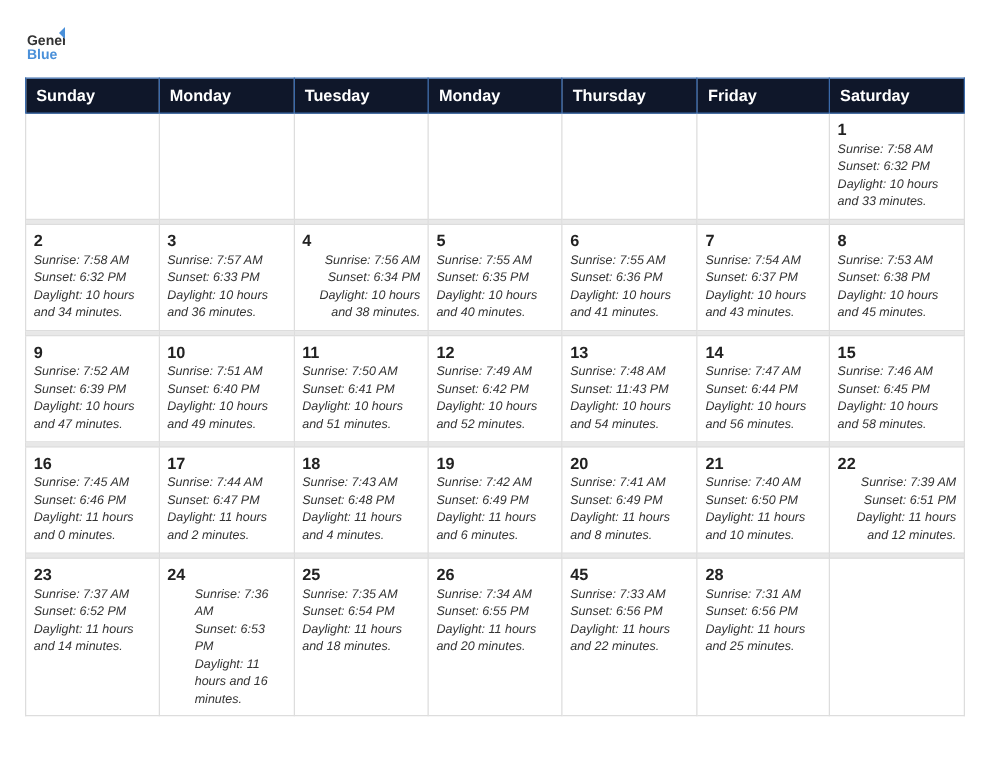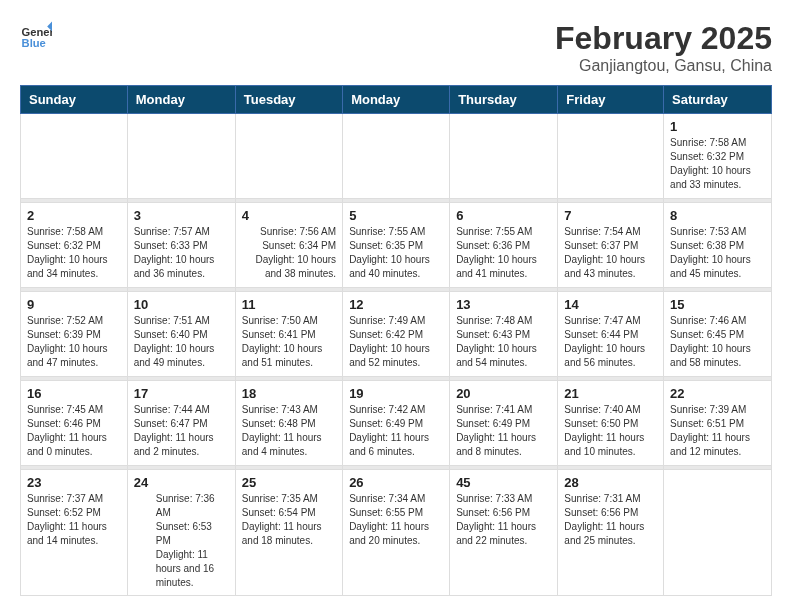--- a/index.html
+++ b/index.html
@@ -36,21 +36,21 @@
     .calendar-subtitle {
       font-size: 16px;
       color: #555;
     }
     .calendar {
       width: 100%;
       border-collapse: collapse;
       border: 1px solid #ccc;
     }
     .calendar th {
-      background-color: #0c4a6e;
+      background-color: #0f172a;
       color: #fff;
       text-align: left;
       padding: 6px 8px;
       font-size: 13px;
       font-weight: bold;
       border: 1px solid #3a6aaa;
     }
     .calendar td {
       vertical-align: top;
       padding: 5px 6px;
@@ -67,20 +67,21 @@
     .day-number {
       font-size: 13px;
       font-weight: bold;
       margin-bottom: 2px;
       color: #222;
     }
     .day-info {
       font-size: 10px;
       color: #333;
       line-height: 1.4;
+      font-style: italic;
     }
     .empty-cell {
       background: #f9f9f9;
     }
     .divider-row td {
       height: 4px;
       background: #e8e8e8;
       padding: 0;
       border: 1px solid #ddd;
     }
@@ -88,24 +89,20 @@
 </head>
 <body>
 
 <div class="header-section">
   <div class="logo">
     <svg class="logo-icon" viewBox="0 0 40 40">
       <text x="2" y="20" font-size="14" font-weight="bold" fill="#333">General</text>
       <text x="2" y="34" font-size="14" font-weight="bold" fill="#4a90d9">Blue</text>
       <polygon points="34,8 40,2 40,14" fill="#4a90d9"></polygon>
     </svg>
-  </div>
-  <div class="title-section">
-    <div class="calendar-title">February 2025</div>
-    <div class="calendar-subtitle">Ganjiangtou, Gansu, China</div>
   </div>
 </div>
 
 <table class="calendar">
   <thead>
     <tr>
       <th>Sunday</th>
       <th>Monday</th>
       <th>Tuesday</th>
       <th>Monday</th>
@@ -212,21 +209,21 @@
         </td>
         <td>
           <div class="day-number">12</div>
           <div class="day-info" style="white-space: pre-wrap;">Sunrise: 7:49 AM
 Sunset: 6:42 PM
 Daylight: 10 hours and 52 minutes.</div>
         </td>
         <td>
           <div class="day-number">13</div>
           <div class="day-info" style="white-space: pre-wrap;">Sunrise: 7:48 AM
-Sunset: 6:43 PM
+Sunset: 11:43 PM
 Daylight: 10 hours and 54 minutes.</div>
         </td>
         <td>
           <div class="day-number">14</div>
           <div class="day-info" style="white-space: pre-wrap;">Sunrise: 7:47 AM
 Sunset: 6:44 PM
 Daylight: 10 hours and 56 minutes.</div>
         </td>
         <td>
           <div class="day-number">15</div>
@@ -276,21 +273,21 @@
 Daylight: 11 hours and 8 minutes.</div>
         </td>
         <td>
           <div class="day-number">21</div>
           <div class="day-info" style="white-space: pre-wrap;">Sunrise: 7:40 AM
 Sunset: 6:50 PM
 Daylight: 11 hours and 10 minutes.</div>
         </td>
         <td>
           <div class="day-number">22</div>
-          <div class="day-info" style="white-space: pre-wrap;">Sunrise: 7:39 AM
+          <div class="day-info" style="white-space: pre-wrap; text-align: right;">Sunrise: 7:39 AM
 Sunset: 6:51 PM
 Daylight: 11 hours and 12 minutes.</div>
         </td>
       </tr>
       <tr class="divider-row">
         <td></td>
         <td></td>
         <td></td>
         <td></td>
         <td></td>

